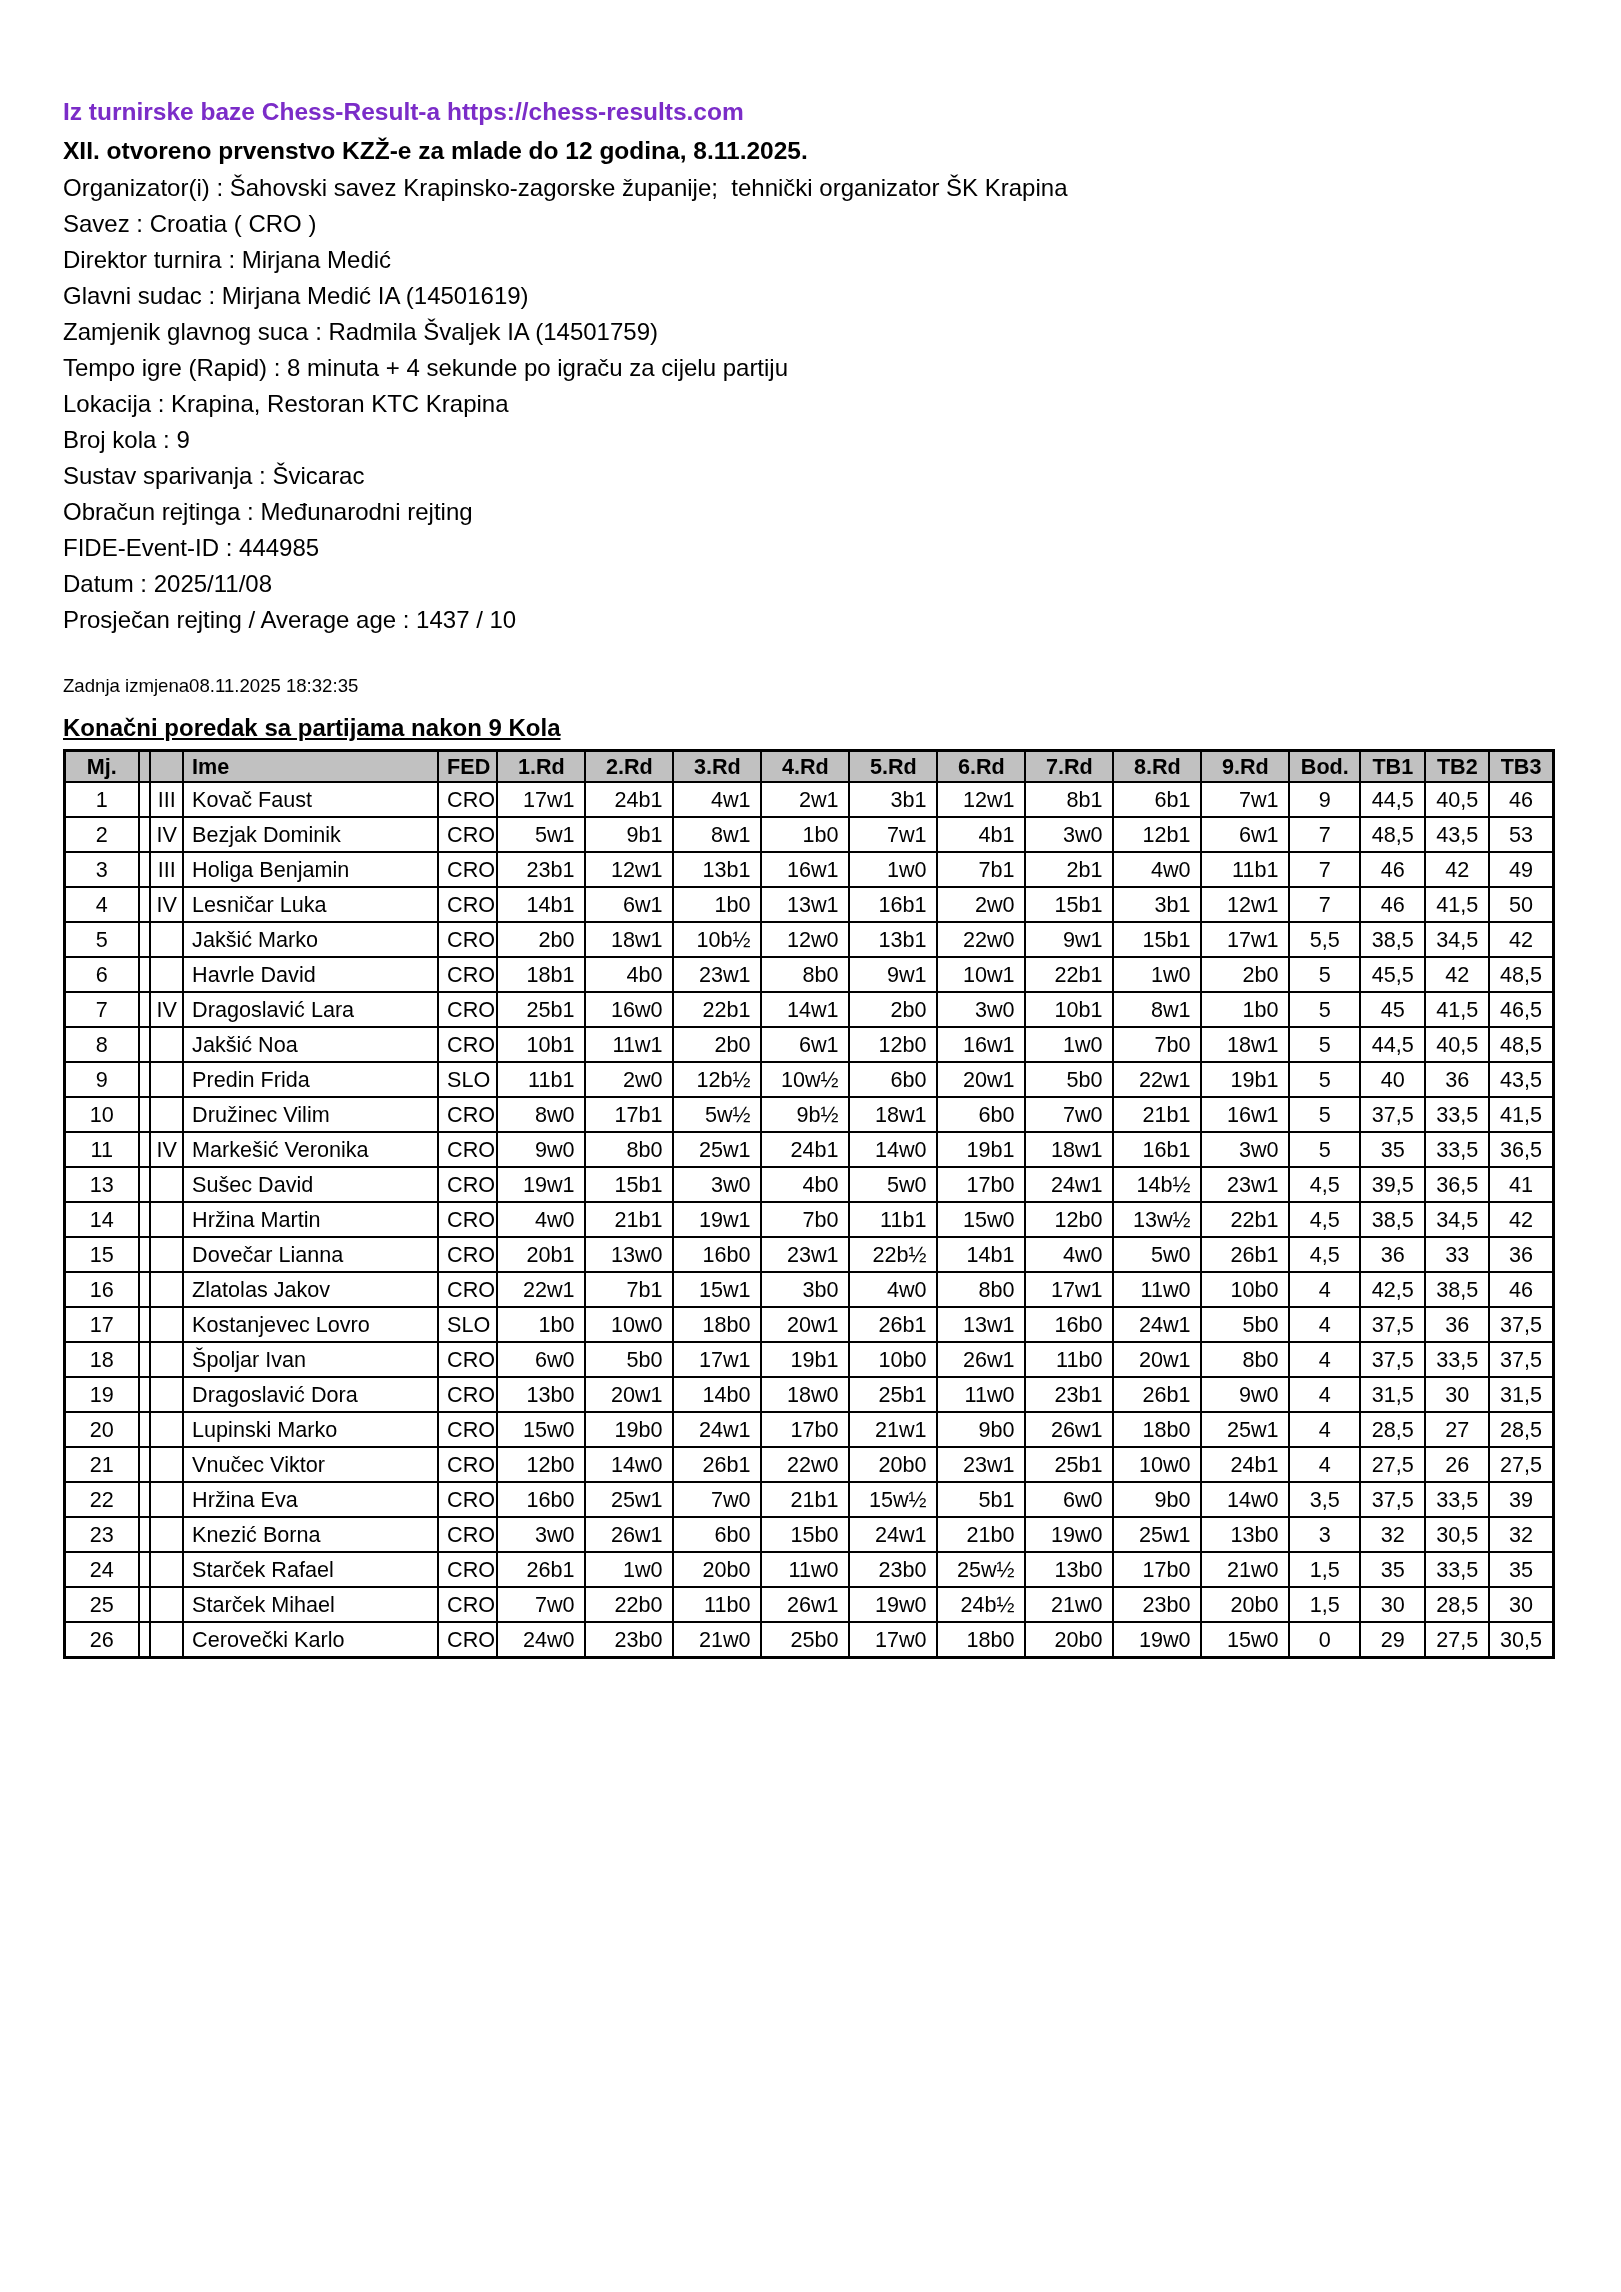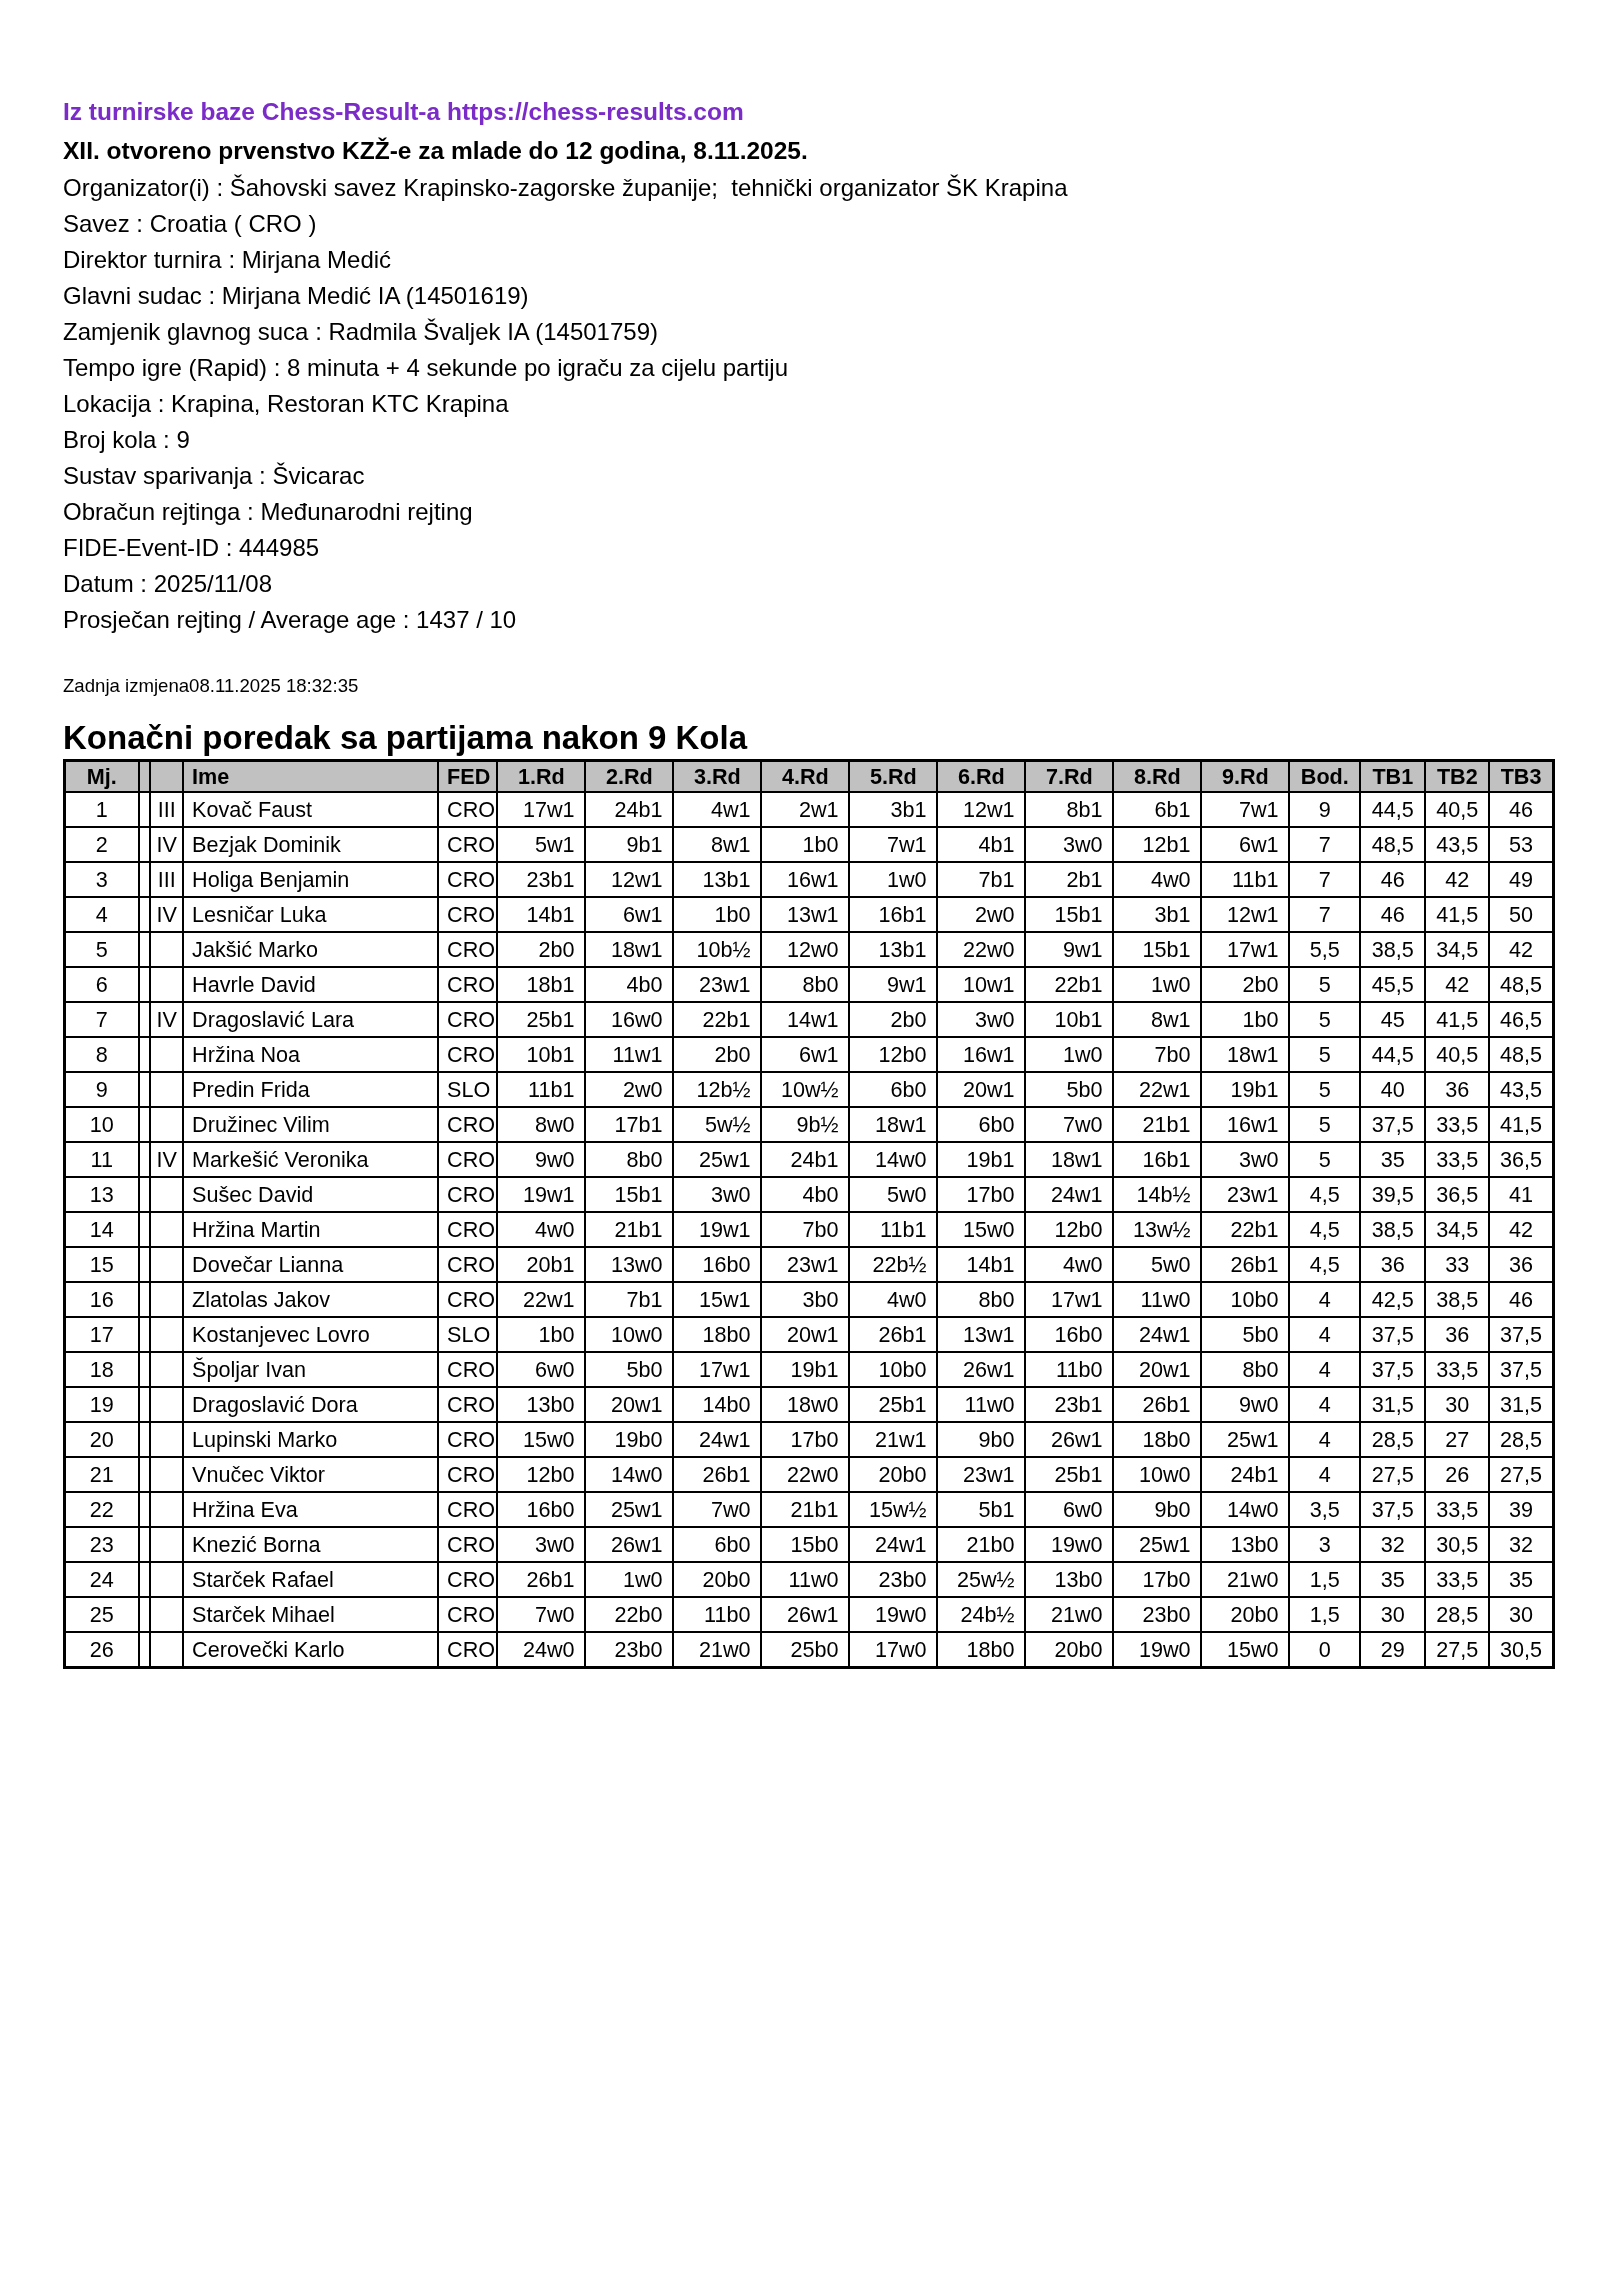--- a/index.html
+++ b/index.html
@@ -2,21 +2,21 @@
 <html style="--accent: #7B2CC8; --th-bg: #C1C1C1;"><head>
 <meta charset="utf-8">
 <style>
   html,body{margin:0;padding:0;background:#ffffff;}
   body{width:1621px;height:2293px;font-family:"Liberation Sans",sans-serif;color:#000;}
   .page{position:relative;width:1621px;height:2150px;overflow:hidden;box-sizing:border-box;padding:92px 63px 0 63px;background:#fff;}
   .source-line{color:var(--accent,#7B2CC8);font-weight:bold;font-size:24.5px;line-height:39px;}
   .doc-title{font-weight:bold;font-size:24.5px;line-height:39px;}
   .info-line{font-size:24px;line-height:36px;white-space:pre-wrap;}
   .last-change{font-size:18.6px;line-height:25.5px;margin-top:35px;}
-  .standings-title{font-size:33px;font-weight:bold;line-height:37px;margin-top:20px;}
+  .standings-title{font-size:24px;font-weight:bold;line-height:37px;margin-top:10px;text-decoration:underline;}
   table.standings{border-collapse:collapse;table-layout:fixed;margin-top:3.9px;border:3.9px solid #000;}
   table.standings th,table.standings td{border:2.9px solid #000;font-size:21.6px;padding:0;overflow:hidden;white-space:nowrap;vertical-align:middle;}
   table.standings th{background:var(--th-bg,#C1C1C1);height:29px;font-weight:bold;}
   table.standings td{height:33px;}
   .c{text-align:center;}
   .l{text-align:left;padding-left:7.8px !important;}
   .r{text-align:right;padding-right:9.8px !important;}
   .footer{position:absolute;left:63px;width:1496px;top:2227px;height:27.4px;font-size:19.6px;}
   .footer .f-left{position:absolute;left:0;top:0;}
   .footer .f-center{position:absolute;left:50%;transform:translateX(-50%);top:0;}
@@ -230,21 +230,21 @@
           <td class="r">1b0</td>
           <td class="c">5</td>
           <td class="c">45</td>
           <td class="c">41,5</td>
           <td class="c">46,5</td>
         </tr>
         <tr>
           <td class="c">8</td>
           <td class="c"></td>
           <td class="c"></td>
-          <td class="l">Hržina Noa</td>
+          <td class="l">Jakšić Noa</td>
           <td class="l">CRO</td>
           <td class="r">10b1</td>
           <td class="r">11w1</td>
           <td class="r">2b0</td>
           <td class="r">6w1</td>
           <td class="r">12b0</td>
           <td class="r">16w1</td>
           <td class="r">1w0</td>
           <td class="r">7b0</td>
           <td class="r">18w1</td>

